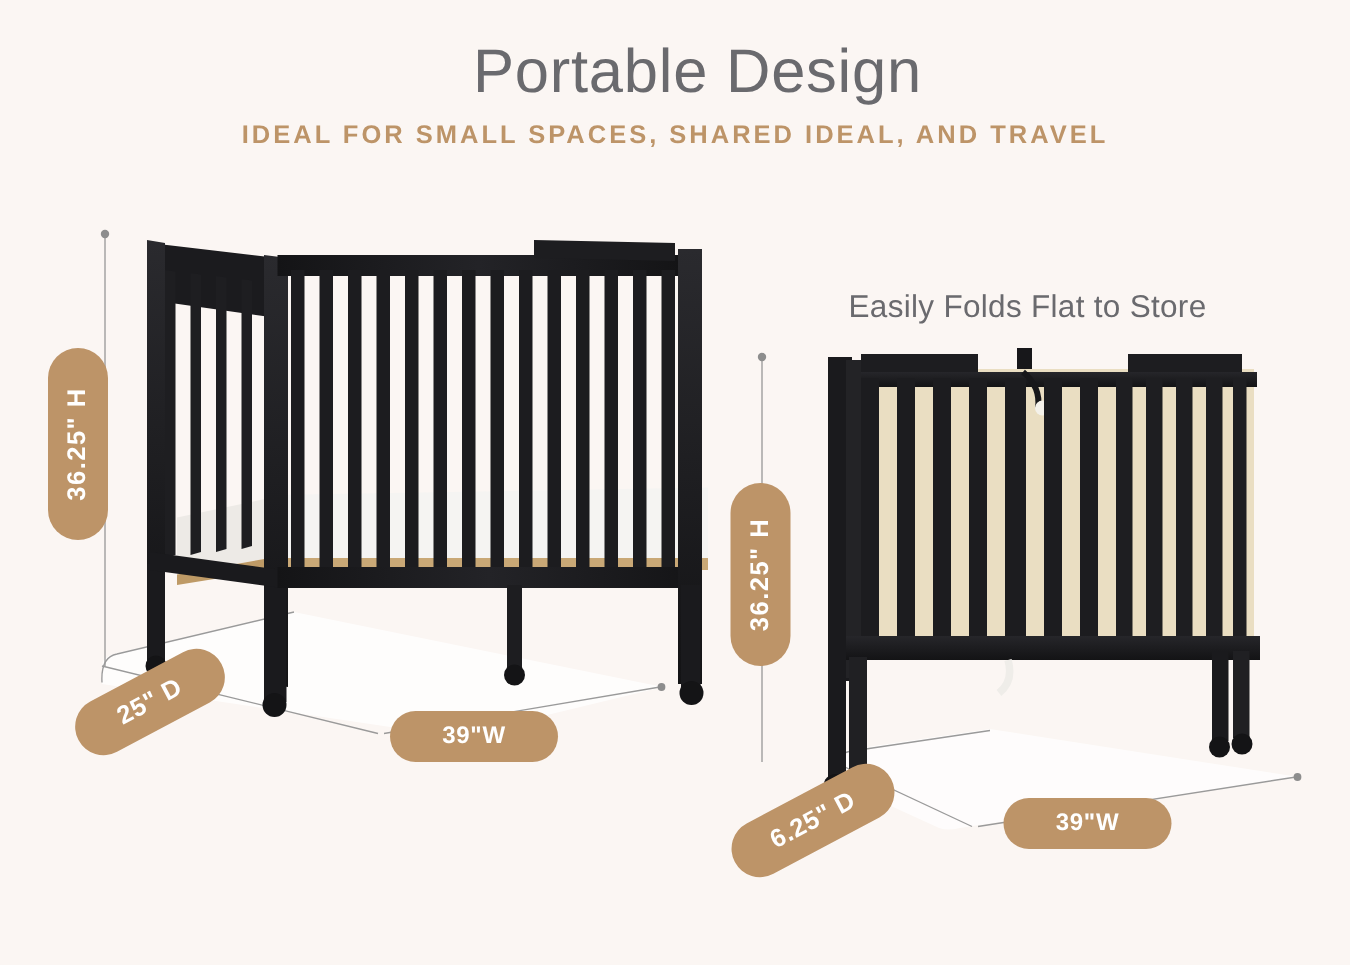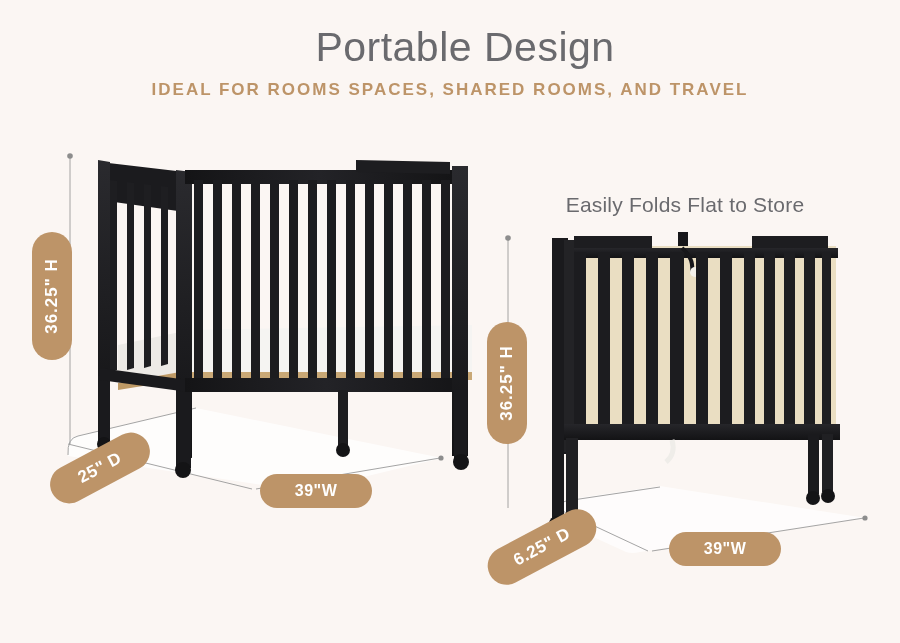--- a/index.html
+++ b/index.html
@@ -60,21 +60,21 @@
     left:669px;top:532px;width:112px;height:34px;border-radius:20px;
     font-size:16px;letter-spacing:.5px;
   }
 </style>
 </head>
 <body>
 
 <div class="stage">
 
   <div class="title">Portable Design</div>
-  <div class="subtitle">IDEAL FOR ROOMS SPACES, SHARED ROOMS, AND TRAVEL</div>
+  <div class="subtitle">IDEAL FOR SMALL SPACES, SHARED IDEAL, AND TRAVEL</div>
   <div class="caption">Easily Folds Flat to Store</div>
 
   <svg width="900" height="643" style="position:absolute;left:0;top:0;">
 
     <path d="M 68 456 L 68 444 Q 68 438 76 436 L 196 408 L 442 458 L 310 490 Q 302 492 296 490 Z" fill="#FFFFFF" opacity="0.75"></path>
     <path d="M 68 455 Q 67 438 78 436 L 196 408" fill="none" stroke="#9a9a9a" stroke-width="0.9"></path>
     <path d="M 196 408 L 436 457" fill="none" stroke="#9a9a9a" stroke-width="0.9" opacity="0"></path>
     <path d="M 252 490 Q 246 491 242 487 L 196 409" fill="none" stroke="#9a9a9a" stroke-width="0.9" opacity="0"></path>
 
     <path d="M 70 455 Q 68 483 90 487 L 252 489 Q 258 489 262 486" fill="none" stroke="#9a9a9a" stroke-width="0"></path>

